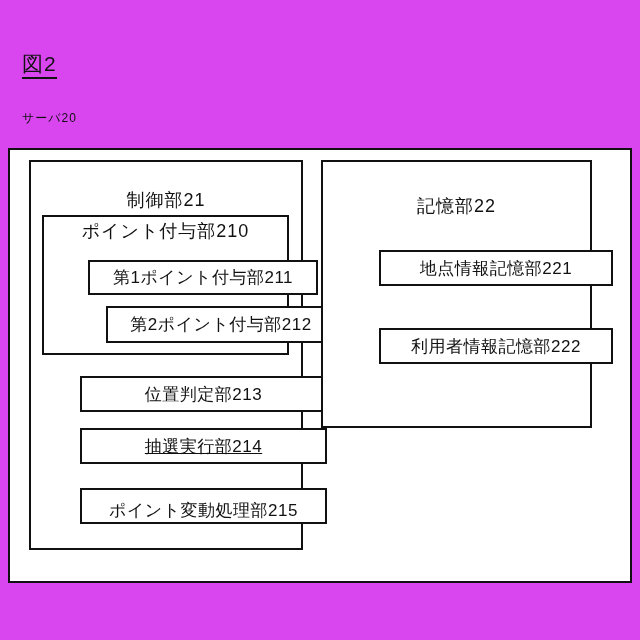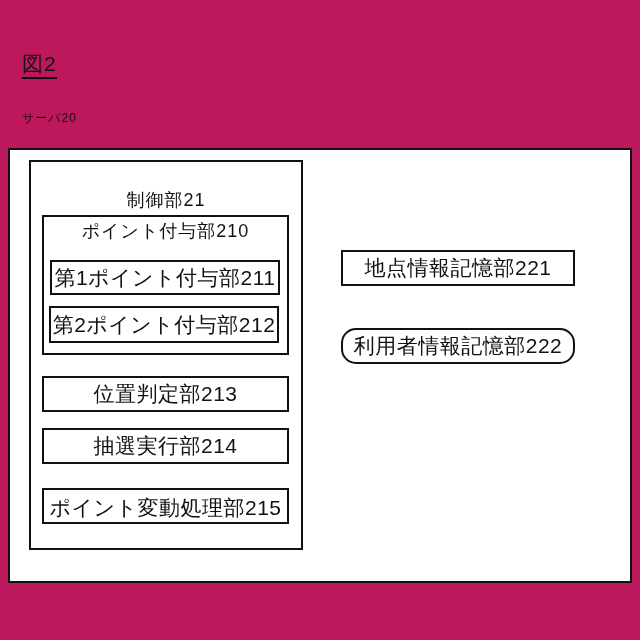--- a/index.html
+++ b/index.html
@@ -13,21 +13,21 @@
     height: 640px;
     font-family: "Liberation Sans", "DejaVu Sans", sans-serif;
     color: #111111;
     -webkit-font-smoothing: antialiased;
   }
   #page {
     position: relative;
     width: 640px;
     height: 640px;
     overflow: hidden;
-    background: #be185d;
+    background: #d946ef;
   }
 
   
   .fig-label {
     position: absolute;
     left: 22px;
     top: 52px;
     font-size: 21px;
     letter-spacing: 1px;
     line-height: 1.1;
@@ -60,23 +60,24 @@
     text-align: center;
     font-size: 18px;
     letter-spacing: 1px;
     white-space: nowrap;
   }
 
   .leaf {
     display: flex;
     align-items: center;
     justify-content: center;
-    font-size: 21px;
+    font-size: 17px;
     letter-spacing: 0.5px;
     white-space: nowrap;
+    margin-left: 38px;
   }
 
   
   .line {
     position: absolute;
     background: #111111;
   }
   .line.h { height: 2px; }
   .line.v { width: 2px; }
 </style>
@@ -101,39 +102,42 @@
   </div>
 
   <div class="box" style="left:42px; top:215px; width:247px; height:140px;">
     <div class="box-title" style="top:2px;">ポイント付与部210</div>
   </div>
 
   <div class="box leaf" style="left:50px; top:260px; width:230px; height:35px;">
     <span>第1ポイント付与部211</span>
   </div>
 
-  <div class="box leaf" style="left:49px; top:306px; width:230px; height:37px;">
+  <div class="box leaf" style="left:68px; top:306px; width:230px; height:37px;">
     <span>第2ポイント付与部212</span>
   </div>
 
   <div class="box leaf" style="left:42px; top:376px; width:247px; height:36px;">
     <span>位置判定部213</span>
   </div>
 
-  <div class="box leaf" style="left:42px; top:428px; width:247px; height:36px;">
+  <div class="box leaf" style="left:42px; top:428px; width:247px; height:36px;text-decoration:underline;">
     <span>抽選実行部214</span>
   </div>
 
   <div class="box leaf" style="left:42px; top:488px; width:247px; height:36px;align-items:flex-end;">
     <span>ポイント変動処理部215</span>
   </div>
 
+  <div class="box" style="left:321px; top:160px; width:271px; height:268px;">
+    <div class="box-title" style="top:32px;">記憶部22</div>
+  </div>
 
   <div class="box leaf" style="left:341px; top:250px; width:234px; height:36px;">
     <span>地点情報記憶部221</span>
   </div>
 
-  <div class="box leaf" style="left:341px; top:328px; width:234px; height:36px;border-radius:15px;">
+  <div class="box leaf" style="left:341px; top:328px; width:234px; height:36px;">
     <span>利用者情報記憶部222</span>
   </div>
 
 
 </div>
 
 </body></html>

